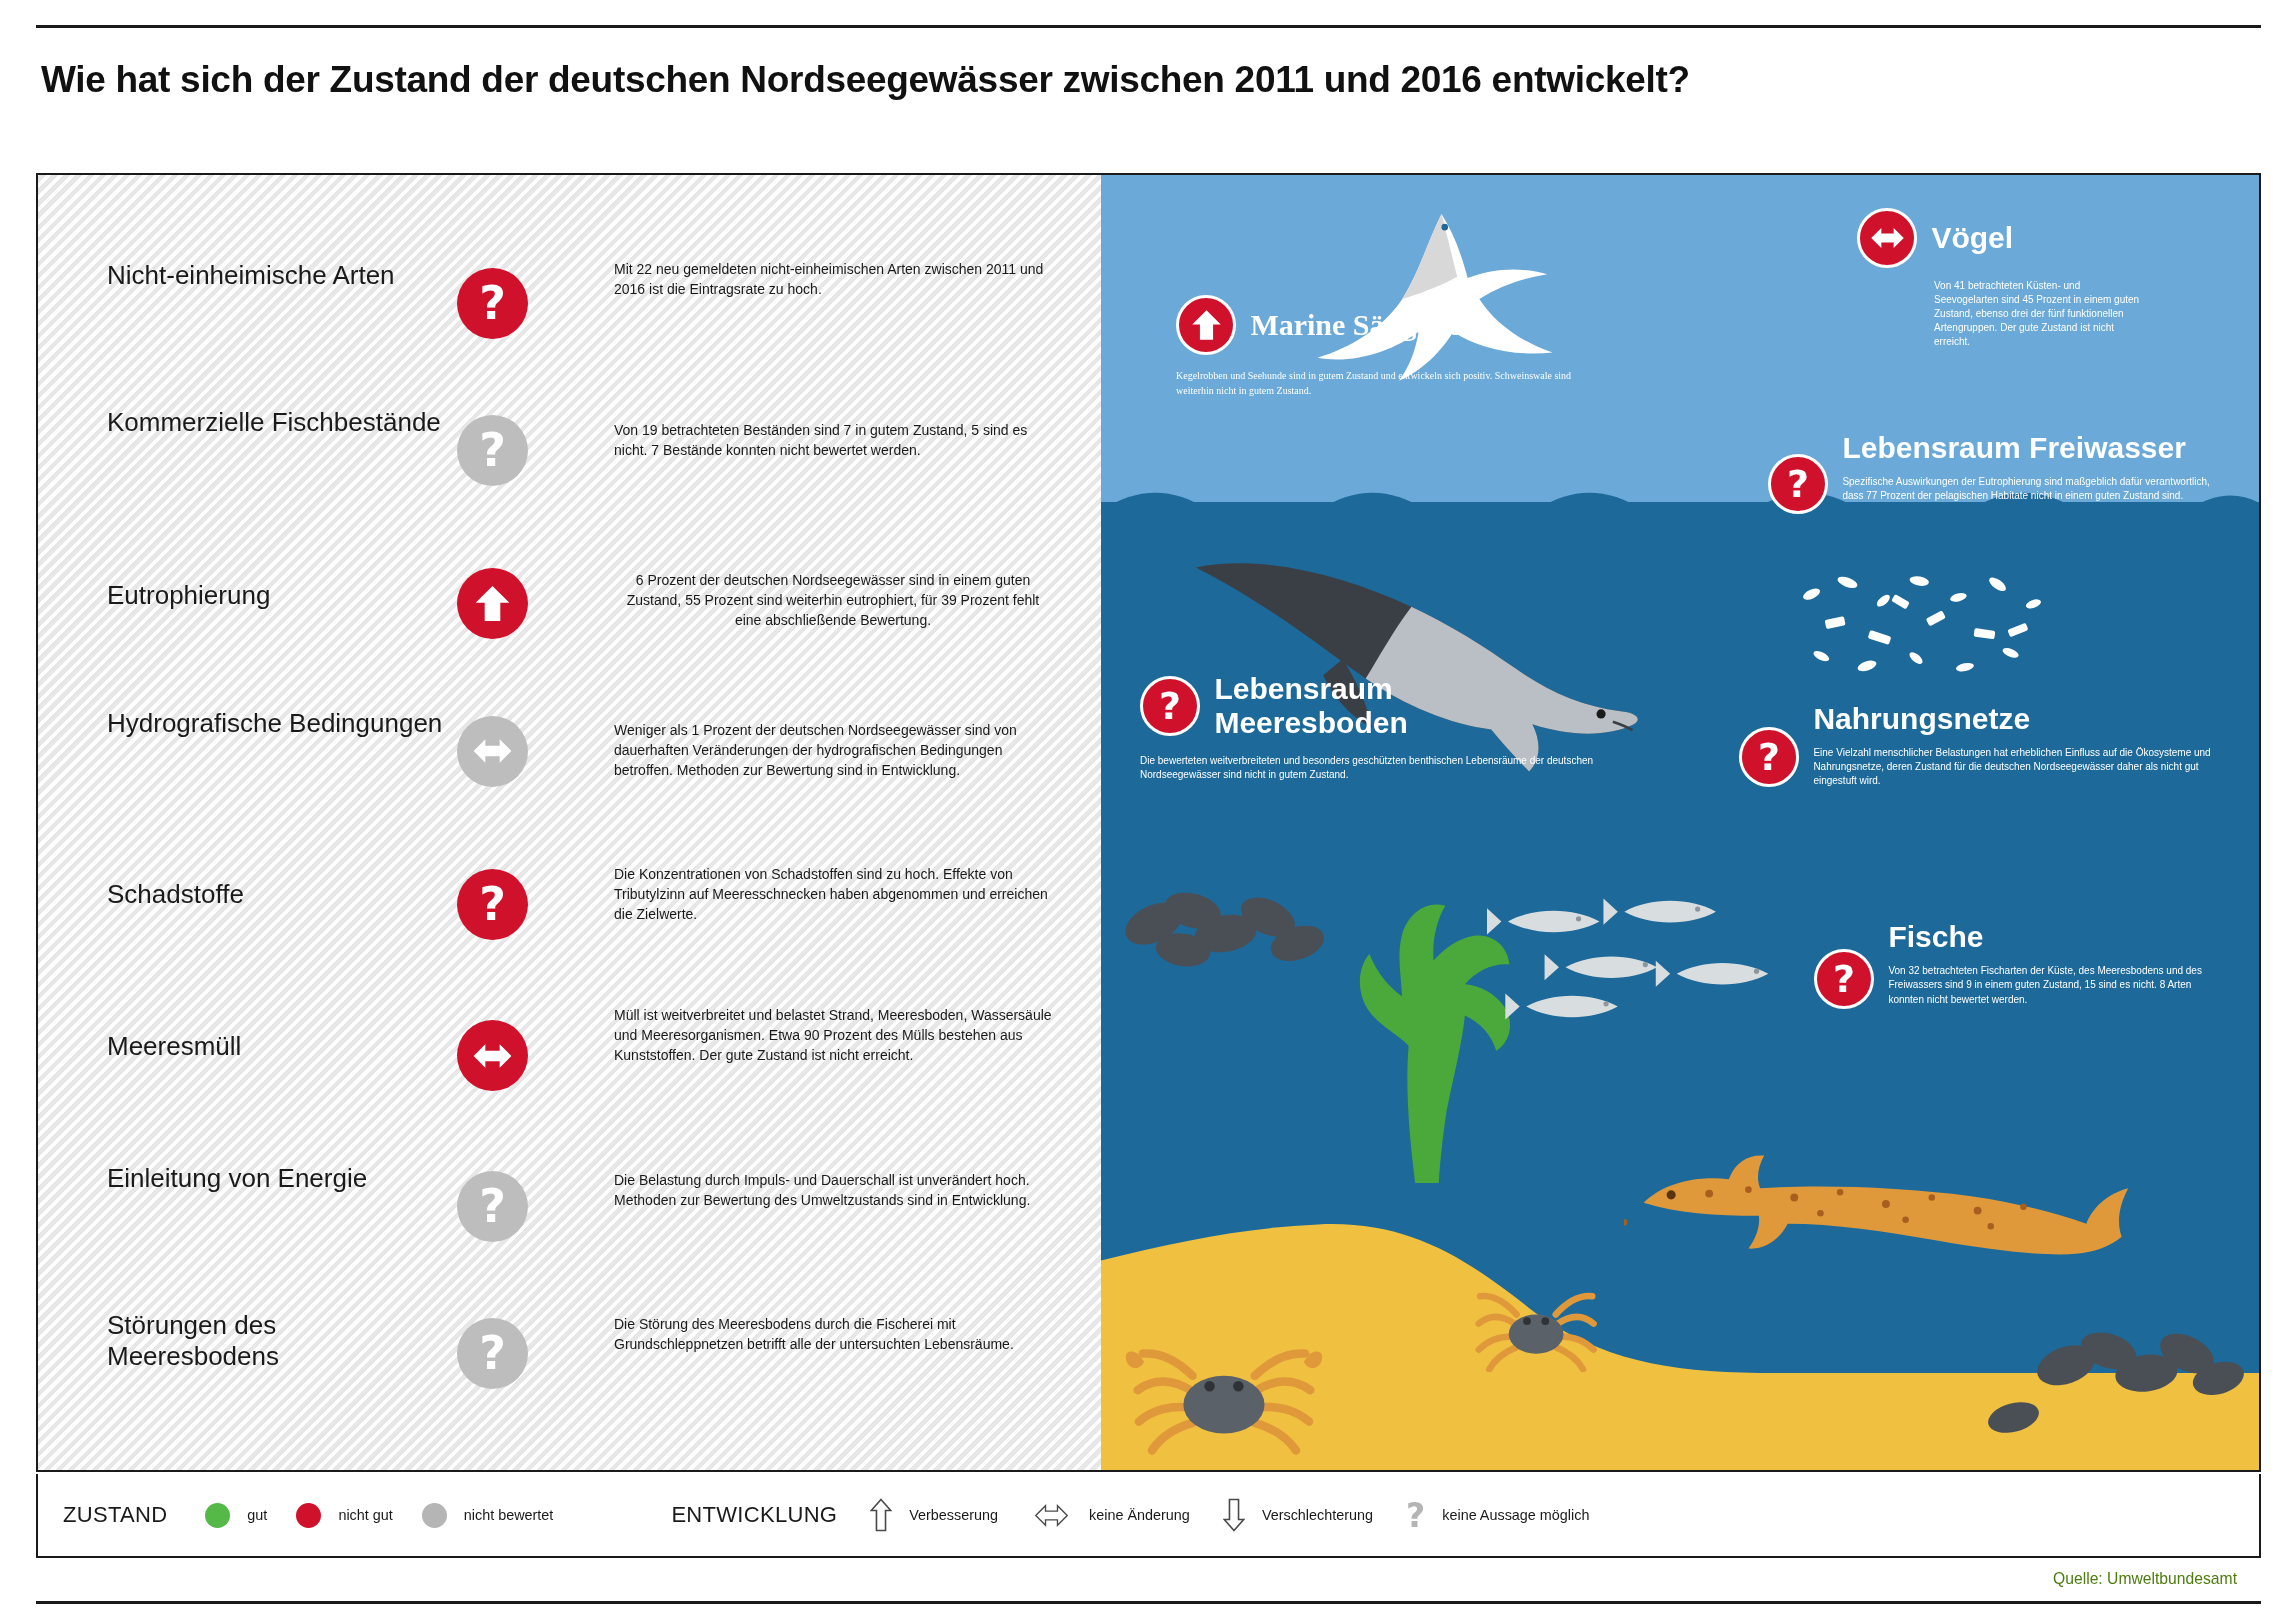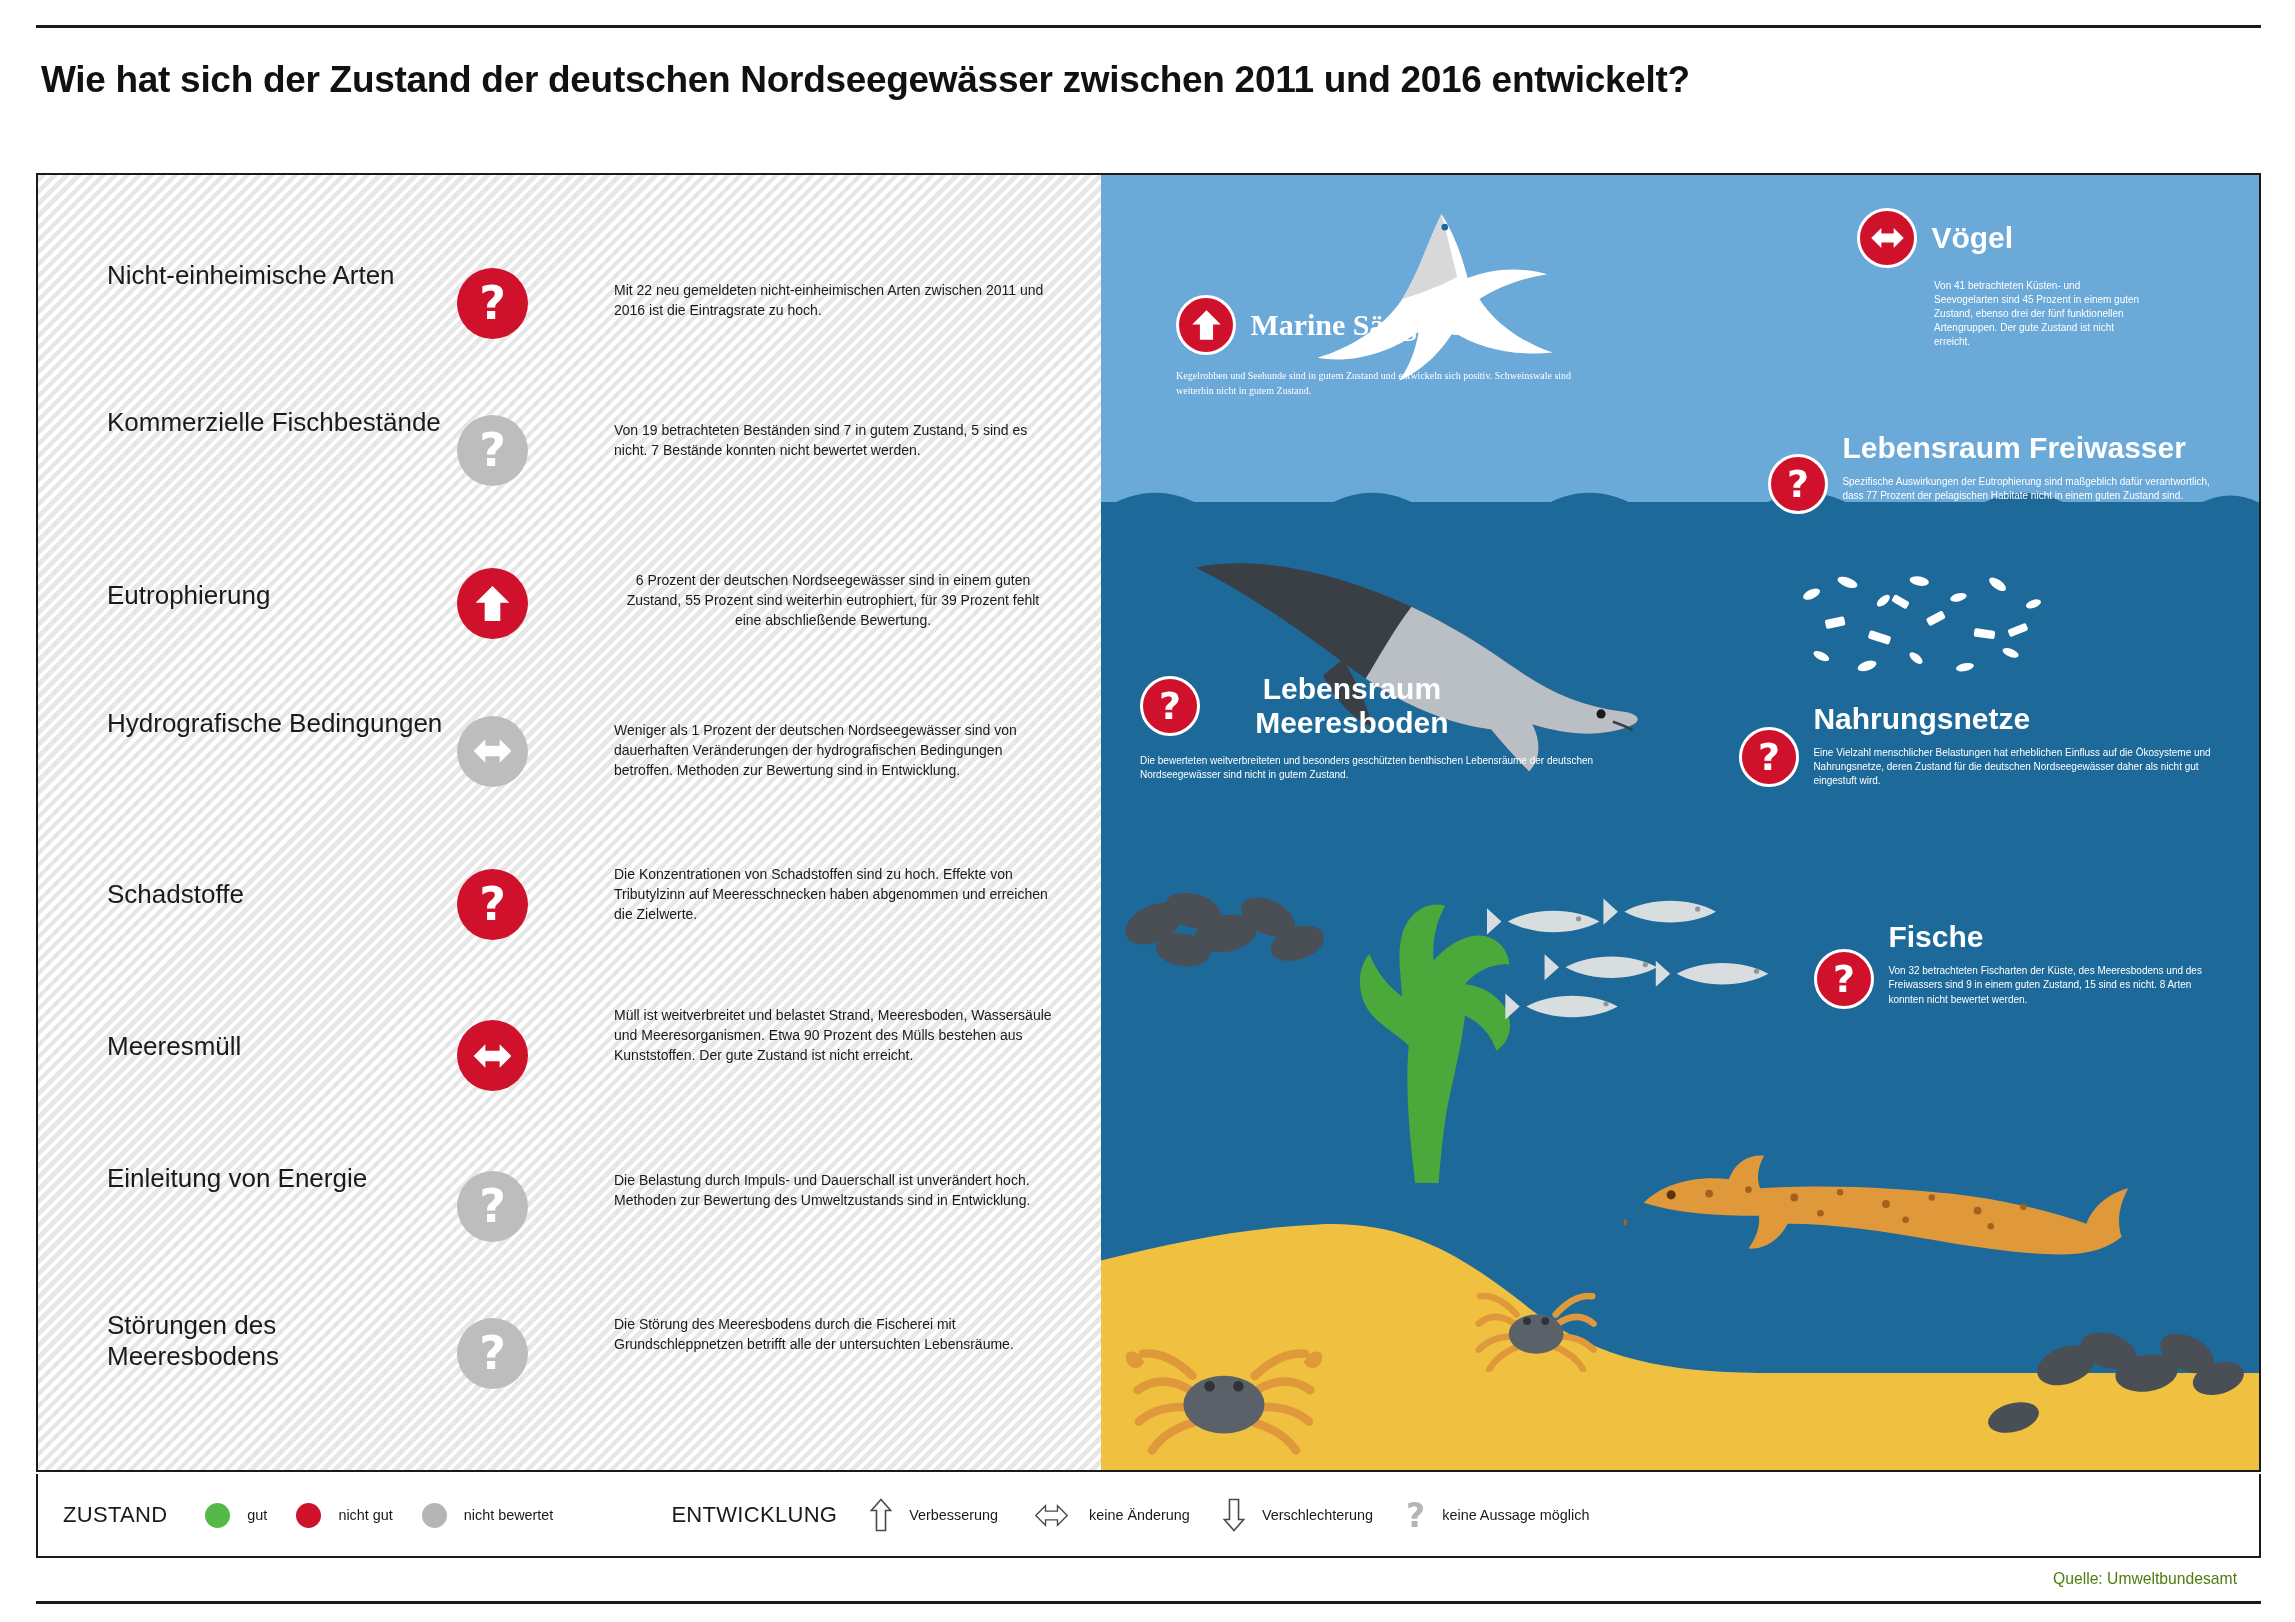--- a/index.html
+++ b/index.html
@@ -117,21 +117,21 @@
 
     <div class="left-pane">
 
       <div class="row" style="top:85px;">
         <div class="row-label" style="top:0px;">Nicht-einheimische Arten</div>
         <div class="row-icon" style="top:7.9px;">
           <div class="badge red">
               <span class="glyph q">?</span>
             </div>
         </div>
-        <div class="row-text" style="top:21px;">Mit 22 neu gemeldeten nicht-einheimischen Arten zwischen 2011 und 2016 ist die Eintragsrate zu hoch.</div>
+        <div class="row-text" style="top:0;">Mit 22 neu gemeldeten nicht-einheimischen Arten zwischen 2011 und 2016 ist die Eintragsrate zu hoch.</div>
       </div>
 
       <div class="row" style="top:232px;">
         <div class="row-label" style="top:0px;">Kommerzielle Fischbestände</div>
         <div class="row-icon" style="top:7.9px;">
           <div class="badge grey">
               <span class="glyph q">?</span>
             </div>
         </div>
         <div class="row-text" style="top:14.4px;">Von 19 betrachteten Beständen sind 7 in gutem Zustand, 5 sind es nicht. 7 Bestände konnten nicht bewertet werden.</div>
@@ -389,21 +389,21 @@
             <div class="scene-body" style="margin-top:10.5px; width:380px;">Spezifische Auswirkungen der Eutrophierung sind maßgeblich dafür verantwortlich, dass 77 Prozent der pelagischen Habitate nicht in einem guten Zustand sind.</div>
           </div>
         </div>
       </div>
 
       <div class="scene-block" style="left:39px; top:497px; width:458px;">
         <div class="scene-head">
           <div class="badge-sm red">
               <span class="q">?</span>
             </div>
-          <div class="scene-title" style="width:275px;text-align:center;">Lebensraum Meeresboden</div>
+          <div class="scene-title" style="width:275px;">Lebensraum Meeresboden</div>
         </div>
         <div class="scene-body" style="margin-top:14.4px; width:458px;">Die bewerteten weitverbreiteten und besonders geschützten benthischen Lebensräume der deutschen Nordseegewässer sind nicht in gutem Zustand.</div>
       </div>
 
       <div class="scene-block" style="left:638px; top:527px; width:478px;">
         <div class="scene-head">
           <div class="badge-sm red" style="margin-top:23.6px;">
               <span class="q">?</span>
             </div>
           <div>

